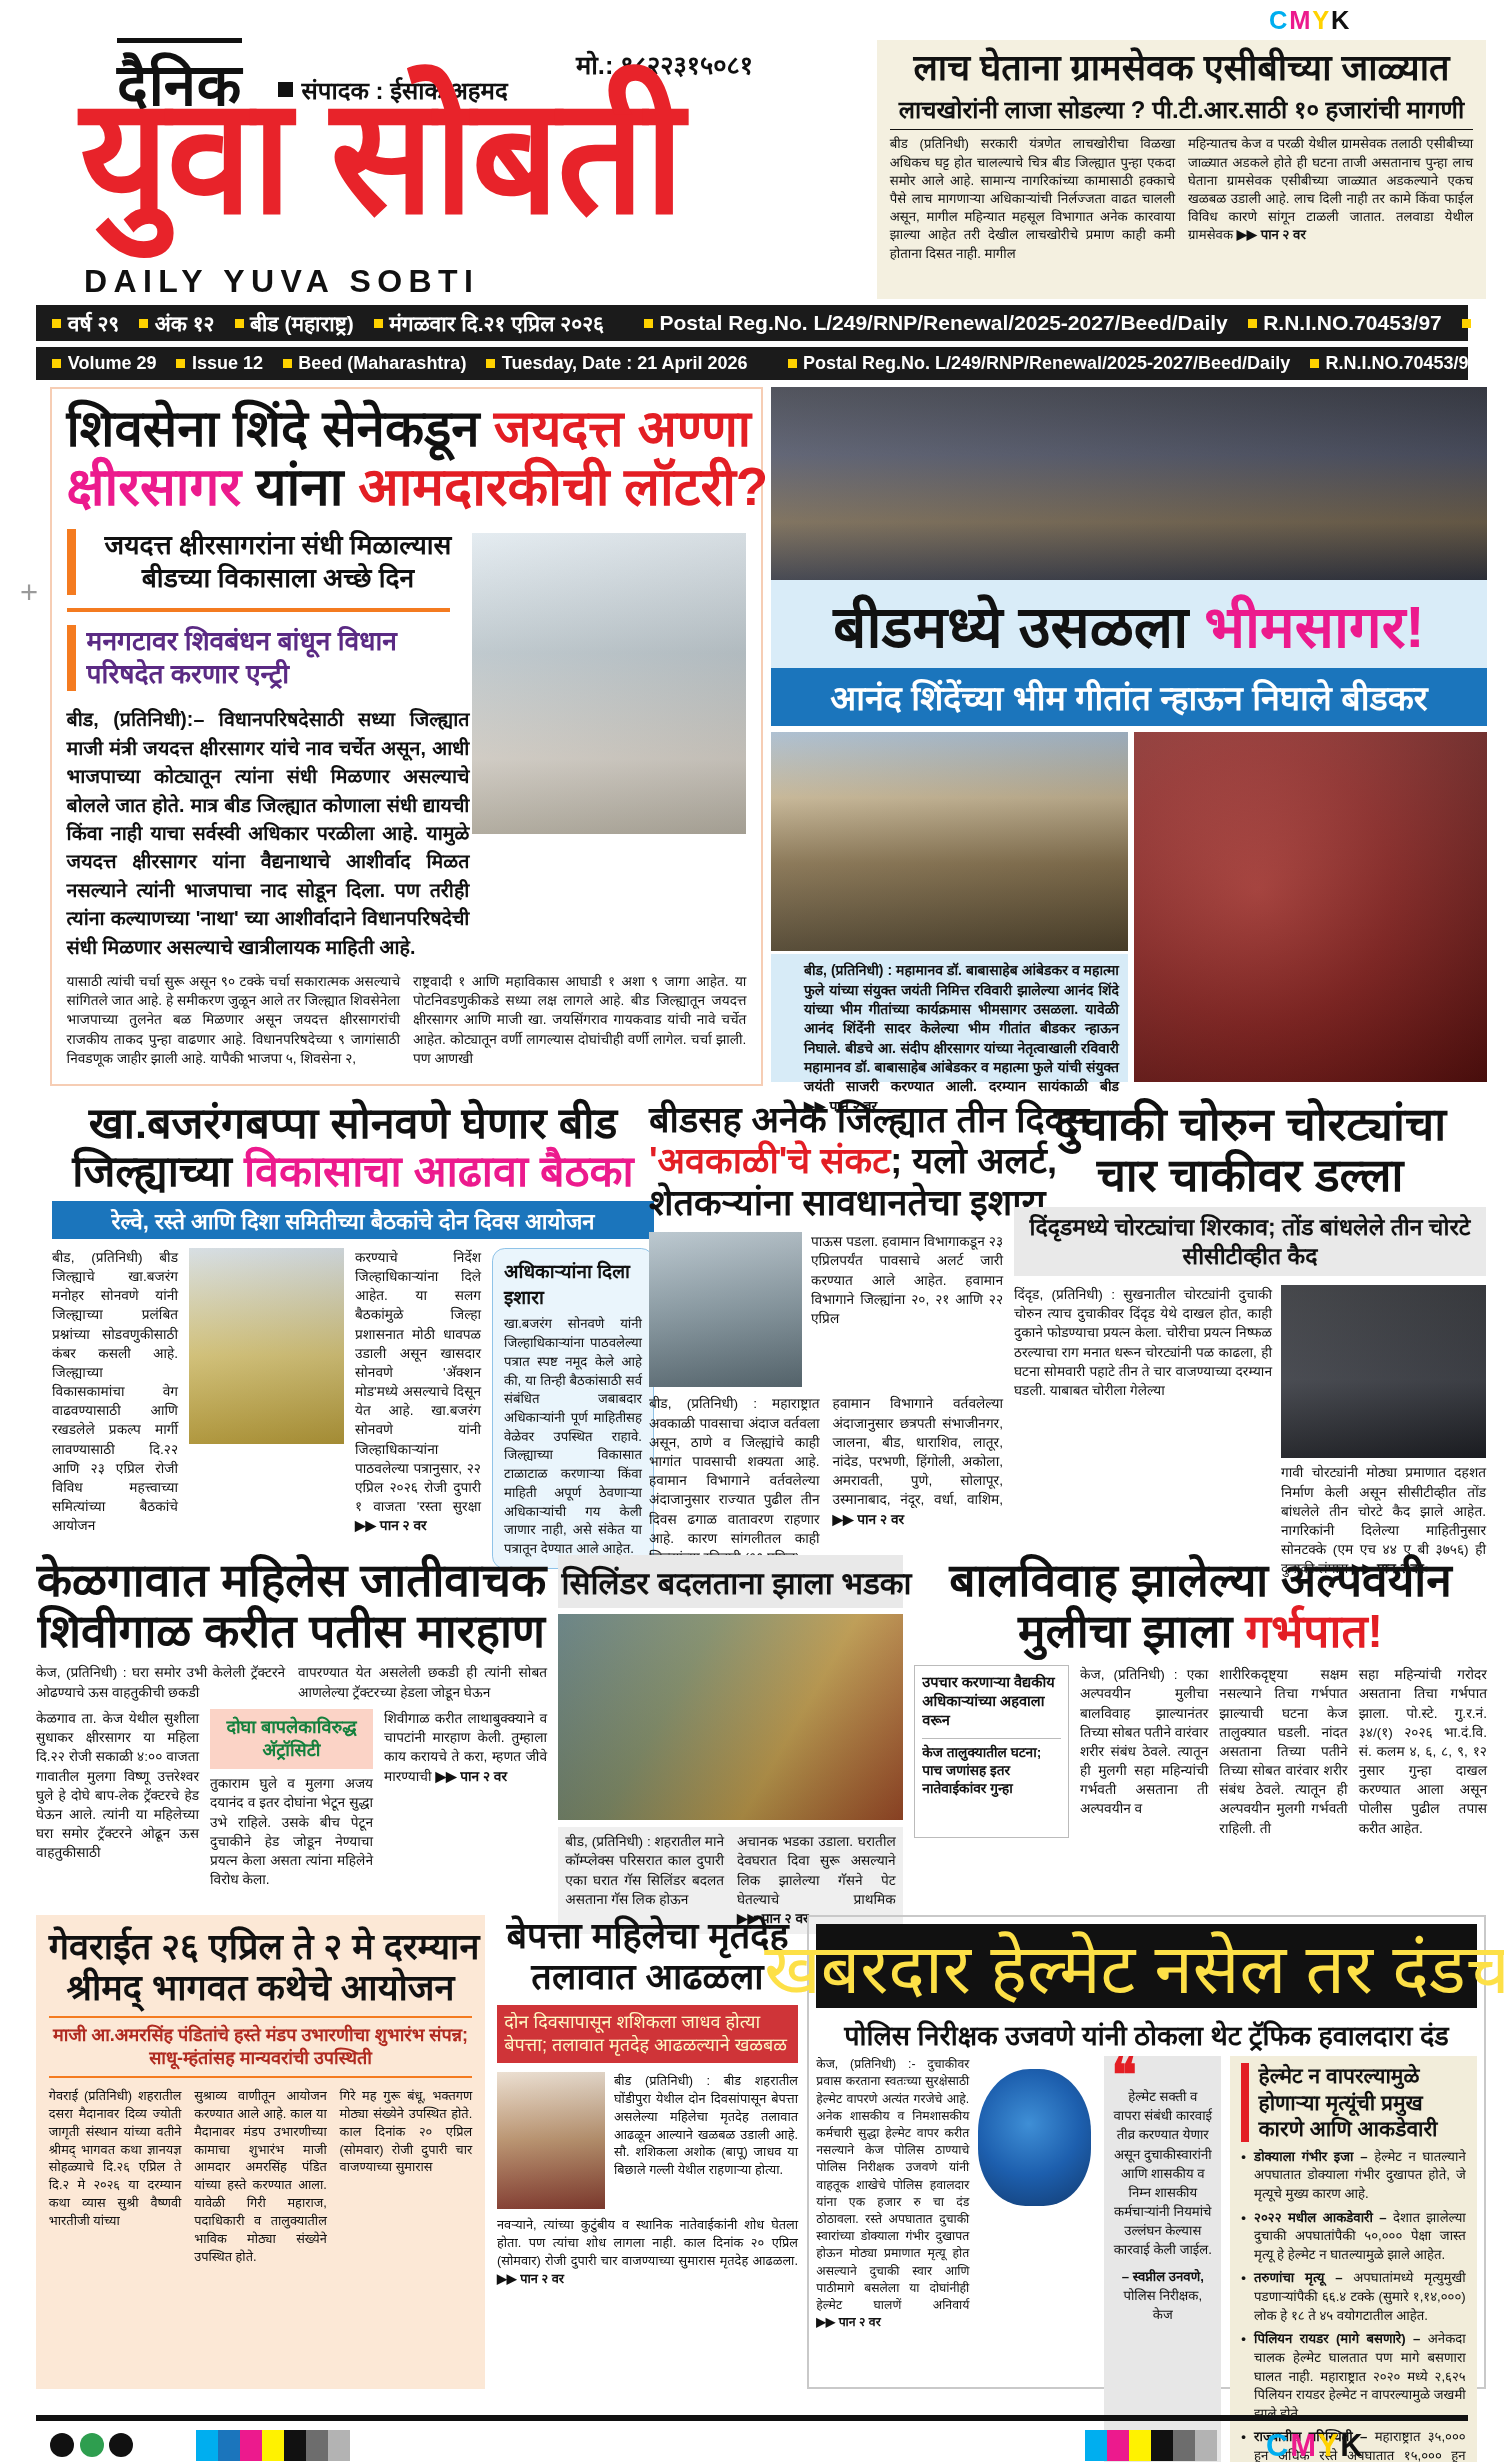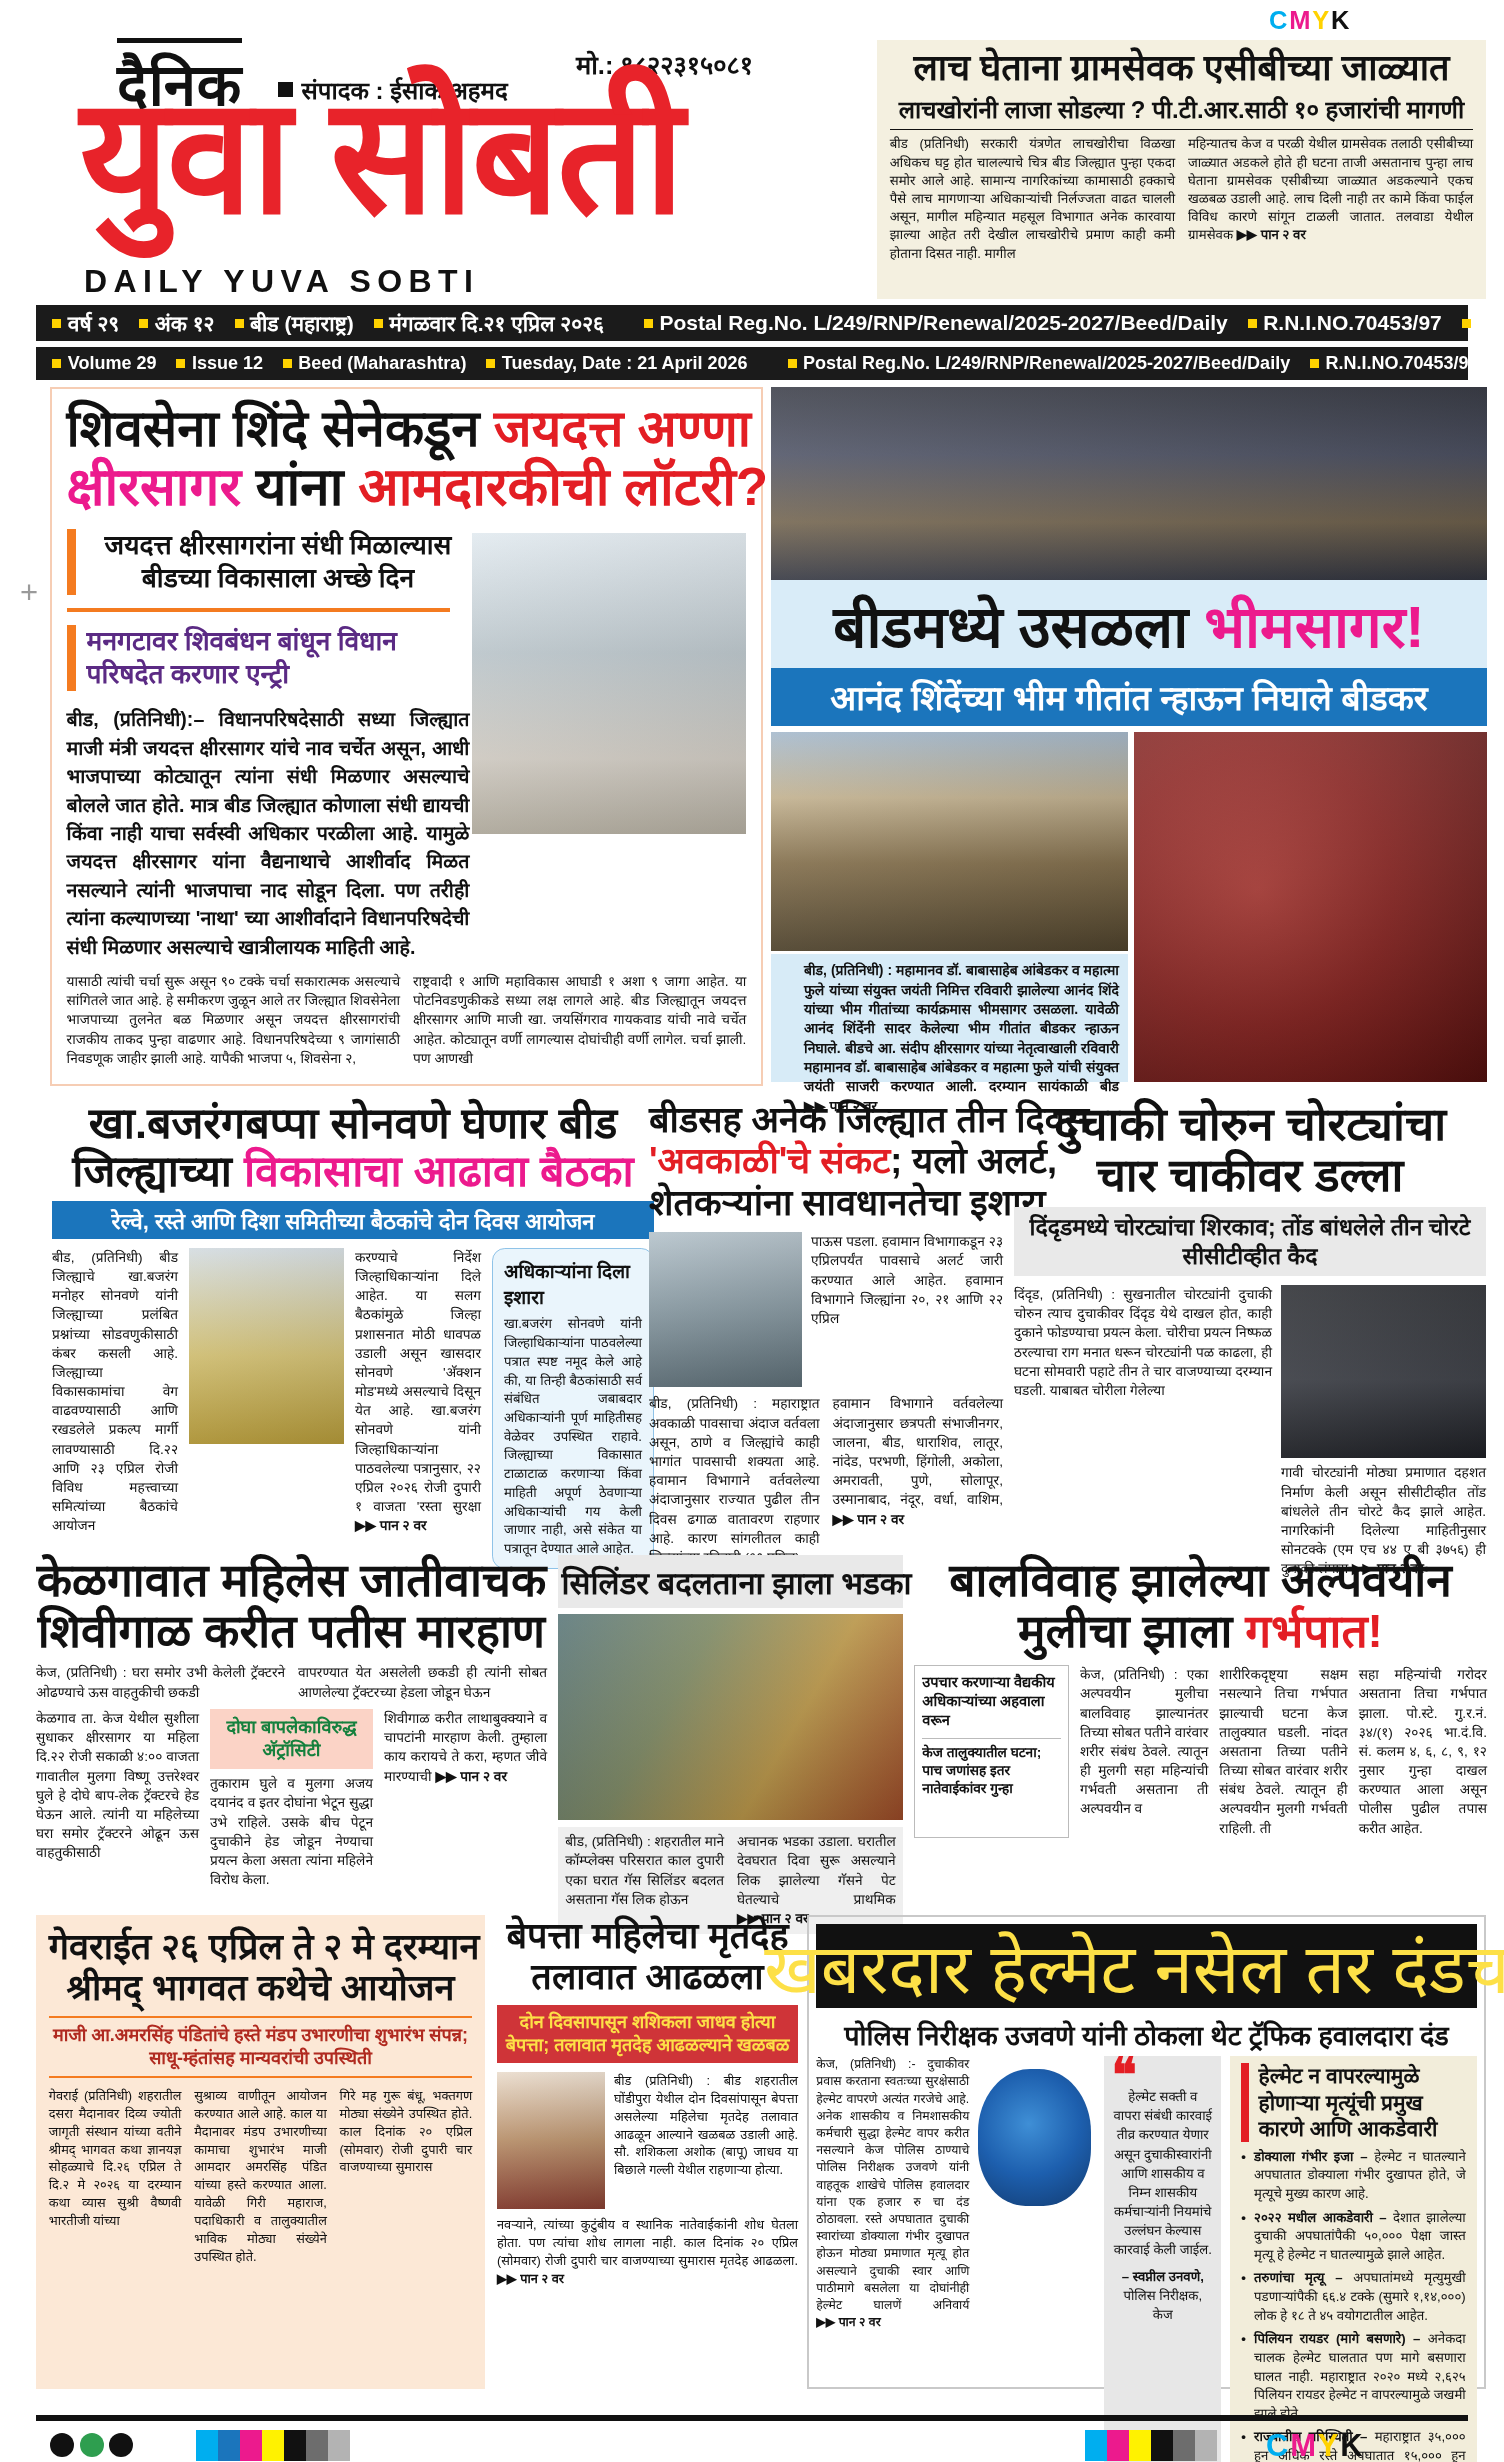--- a/index.html
+++ b/index.html
@@ -46,21 +46,21 @@
   .ph-rain{background:linear-gradient(180deg,#aebdc6 0%,#8fa3ad 50%,#6f838d 100%);}
   .ph-cctv{background:linear-gradient(180deg,#1d1f24 0%,#3a3d45 55%,#23252b 100%);}
   .ph-fire{background:linear-gradient(120deg,#4c6b6e 0%,#7d8a61 35%,#caa24a 65%,#b4552e 100%);}
   .ph-woman{background:linear-gradient(180deg,#e8d9c8 0%,#c99a6e 50%,#a24a3a 100%);}
   .ph-helmet{background:radial-gradient(circle at 45% 40%,#3f8fd6 0%,#1d5fae 50%,#123a6e 100%);border-radius:46% 46% 42% 42%;}
   .bodytxt{font-size:13.7px;line-height:1.4;text-align:justify;}
   .cols{display:flex;gap:12.8px;}
   .cols>div{flex:1;}
   .bluebar{background:#1b75bc;color:#fff;font-weight:800;text-align:center;}
   .graybar{background:#e9e9e9;color:#111;font-weight:800;text-align:center;}
-  .redbar{background:#cf3438;color:#fde047;font-weight:700;text-align:center;}
+  .redbar{background:#cf3438;color:#fef9c3;font-weight:400;text-align:left;}
   
   .main-box{border:2.7px solid #f6cdb4;box-sizing:border-box;padding:11px 14.6px;}
   .main-h{font-weight:800;text-align:center;line-height:1.12;}
   .main-h .l1{font-size:51px;}
   .main-h .l2{font-size:53px;}
   .deck{border-left:9px solid #f47b20;padding-left:11px;font-size:26.4px;font-weight:800;line-height:1.25;}
   .deck-div{border:0;border-top:4.6px solid #f47b20;width:383px;margin:12.8px 0 12.8px 0;}
   .lead{font-size:19.6px;font-weight:700;line-height:1.45;text-align:justify;}
   
   .bhim-band{background:#d9ecf8;display:flex;align-items:center;justify-content:center;}

